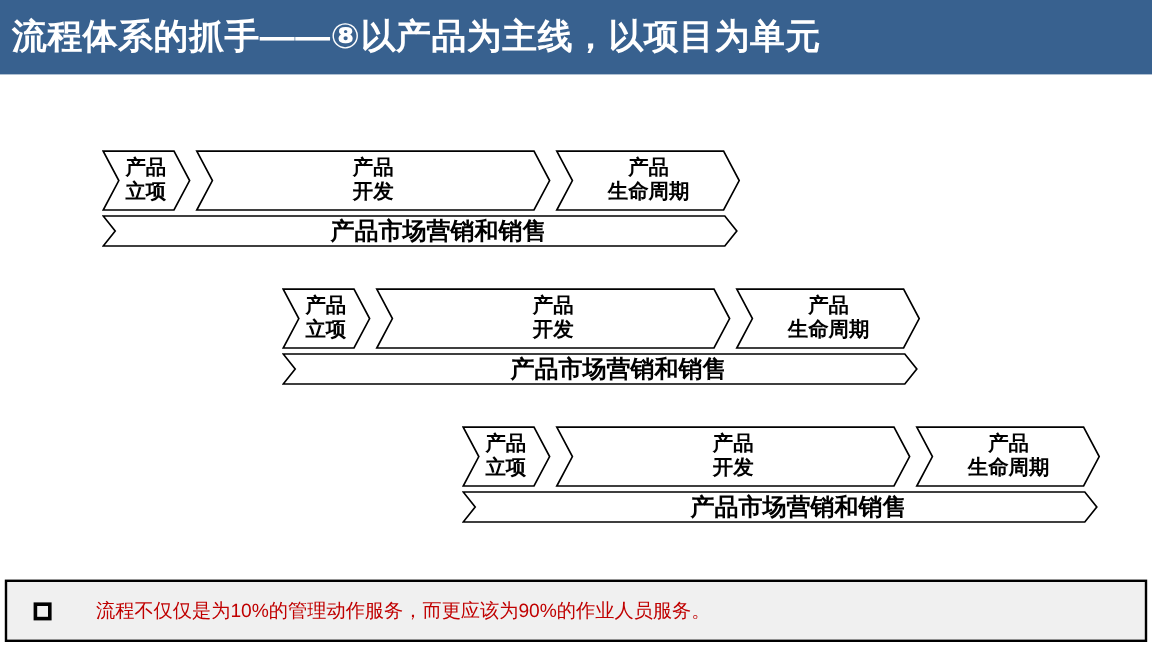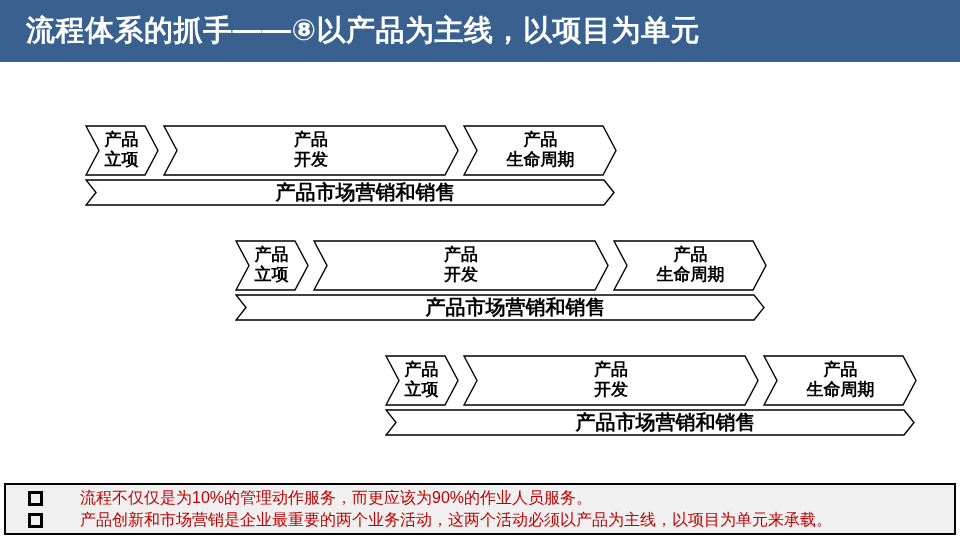--- a/index.html
+++ b/index.html
@@ -7,21 +7,21 @@
     position:relative; width:960px; height:540px; overflow:hidden;
     background:#ffffff;
     font-family:"Liberation Sans","DejaVu Sans",sans-serif;
   }
   .title-bar {
     position:absolute; left:0; top:0; width:960px; height:62px;
     background:#38618F; display:flex; align-items:center;
   }
   .title-bar .title {
     color:#ffffff; font-size:29px; font-weight:bold;
-    padding-left:26px; letter-spacing:0.5px; white-space:nowrap;
+    padding-left:10px; letter-spacing:0.5px; white-space:nowrap;
   }
   .flow-row { position:absolute; width:532px; height:81px;font-weight:bold; }
   .flow-row svg { position:absolute; left:0; top:0; }
   .flow-row polygon { fill:#ffffff; stroke:#000000; stroke-width:1.4; }
   .stage-label {
     position:absolute; display:flex; align-items:center; justify-content:center;
     text-align:center; color:#000; font-size:17px; line-height:20px;
     white-space:pre-line;
   }
   .stage-0 { left:0px;   top:0px;  width:73px;  height:50px; }
@@ -106,19 +106,15 @@
     <div class="stage-label stage-2">产品
 生命周期</div>
     <div class="marketing-label">产品市场营销和销售</div>
   </div>
 
   <div class="notes-box">
     <div class="note-line">
       <span class="note-bullet"></span>
       <span class="note-text">流程不仅仅是为10%的管理动作服务，而更应该为90%的作业人员服务。</span>
     </div>
-    <div class="note-line">
-      <span class="note-bullet"></span>
-      <span class="note-text">产品创新和市场营销是企业最重要的两个业务活动，这两个活动必须以产品为主线，以项目为单元来承载。</span>
-    </div>
   </div>
 
 </div>
 
 </body></html>

